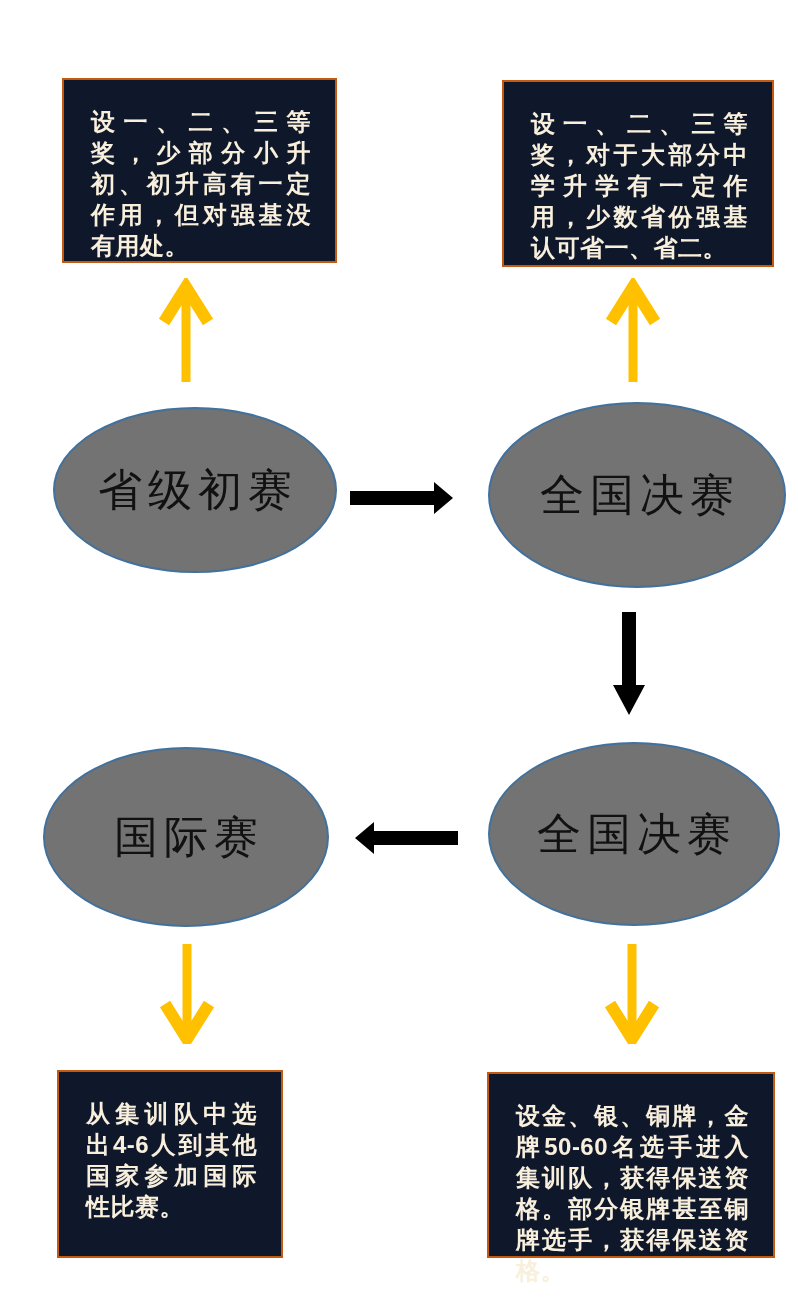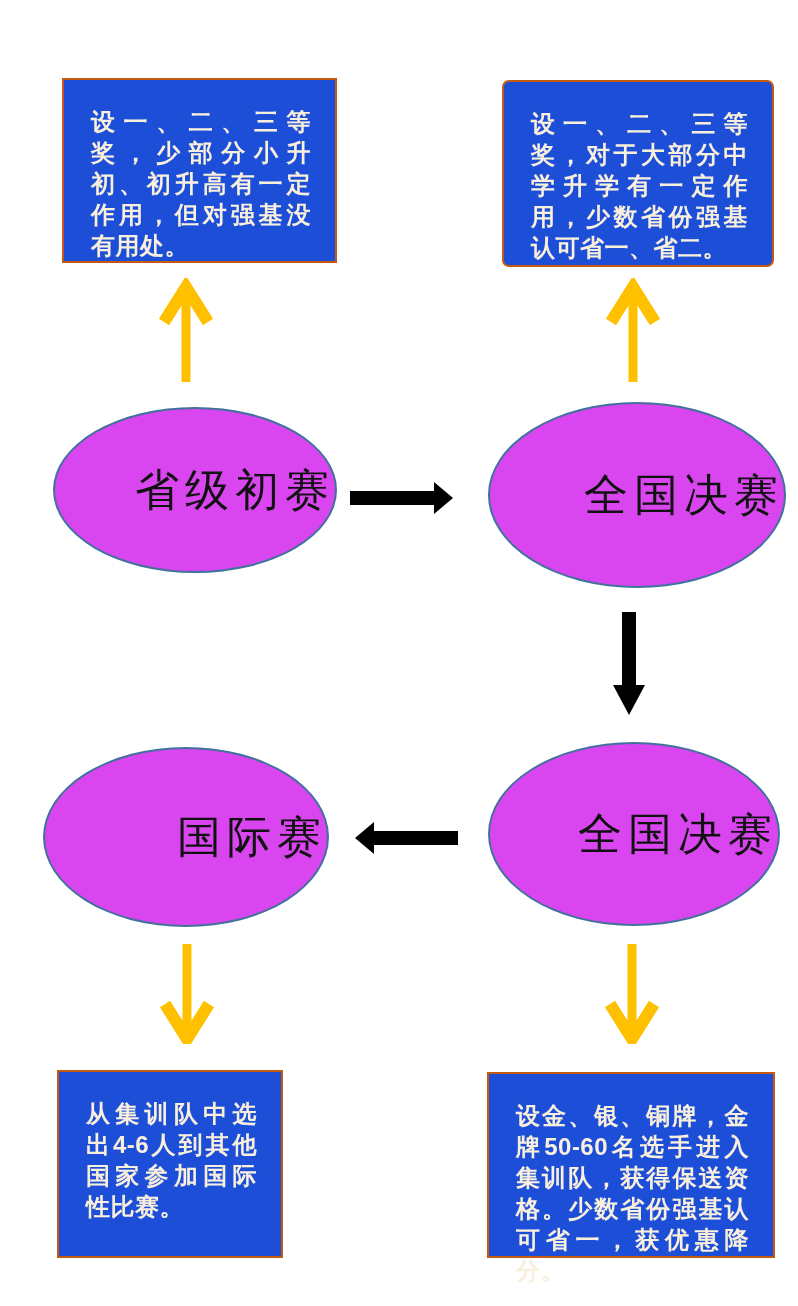--- a/index.html
+++ b/index.html
@@ -7,50 +7,50 @@
     position: relative;
     width: 798px;
     height: 1306px;
     background: #ffffff;
     overflow: hidden;
     font-family: "Liberation Sans", "DejaVu Sans", sans-serif;
   }
   
   .note {
     position: absolute;
-    background: #1d4ed8;
+    background: #0f172a;
     border: 2px solid #C45911;
     box-sizing: border-box;
     color: #F8EFDC;
   }
   .note p {
     margin: 0;
     padding: 26px 24px 0 27px;
     font-size: 24px;
     line-height: 31px;
     font-weight: bold;
     letter-spacing: 0.5px;
     word-break: break-all;
     text-align: justify;
   }
   .note-tl { left: 62px;  top: 78px;   width: 275px; height: 185px; }
-  .note-tr { left: 502px; top: 80px;   width: 272px; height: 187px; border-radius: 7px; }
+  .note-tr { left: 502px; top: 80px;   width: 272px; height: 187px; }
   .note-bl { left: 57px;  top: 1070px; width: 226px; height: 188px; }
   .note-br { left: 487px; top: 1072px; width: 288px; height: 186px; }
 
   
   .node {
     position: absolute;
-    background: #d946ef;
+    background: #737373;
     border: 2px solid #41719C;
     border-radius: 50%;
     box-sizing: border-box;
     display: flex;
     align-items: center;
-    justify-content: flex-end;
+    justify-content: center;
   }
   .node span {
     font-family: "Liberation Serif", "DejaVu Serif", serif;
     font-size: 44px;
     letter-spacing: 6px;
     color: #111111;
     white-space: nowrap;
     text-indent: 6px;
   }
   .node-1 { left: 53px;  top: 407px; width: 284px; height: 166px; }
@@ -75,21 +75,21 @@
   <div class="note note-tl">
     <p>设一、二、三等奖，少部分小升初、初升高有一定作用，但对强基没有用处。</p>
   </div>
   <div class="note note-tr">
     <p>设一、二、三等奖，对于大部分中学升学有一定作用，少数省份强基认可省一、省二。</p>
   </div>
   <div class="note note-bl">
     <p>从集训队中选出4-6人到其他国家参加国际性比赛。</p>
   </div>
   <div class="note note-br">
-    <p>设金、银、铜牌，金牌50-60名选手进入集训队，获得保送资格。少数省份强基认可省一，获优惠降分。</p>
+    <p>设金、银、铜牌，金牌50-60名选手进入集训队，获得保送资格。部分银牌甚至铜牌选手，获得保送资格。</p>
   </div>
 
   <svg class="arrow a-up-l" width="64" height="112" viewBox="0 0 64 112">
     <line x1="32" y1="104" x2="32" y2="16" stroke="#FFC000" stroke-width="9"></line>
     <polyline points="10,44 32,9 54,44" fill="none" stroke="#FFC000" stroke-width="12" stroke-linejoin="miter" stroke-linecap="butt"></polyline>
   </svg>
   <svg class="arrow a-up-r" width="64" height="112" viewBox="0 0 64 112">
     <line x1="32" y1="104" x2="32" y2="16" stroke="#FFC000" stroke-width="9"></line>
     <polyline points="10,44 32,9 54,44" fill="none" stroke="#FFC000" stroke-width="12" stroke-linejoin="miter" stroke-linecap="butt"></polyline>
   </svg>

